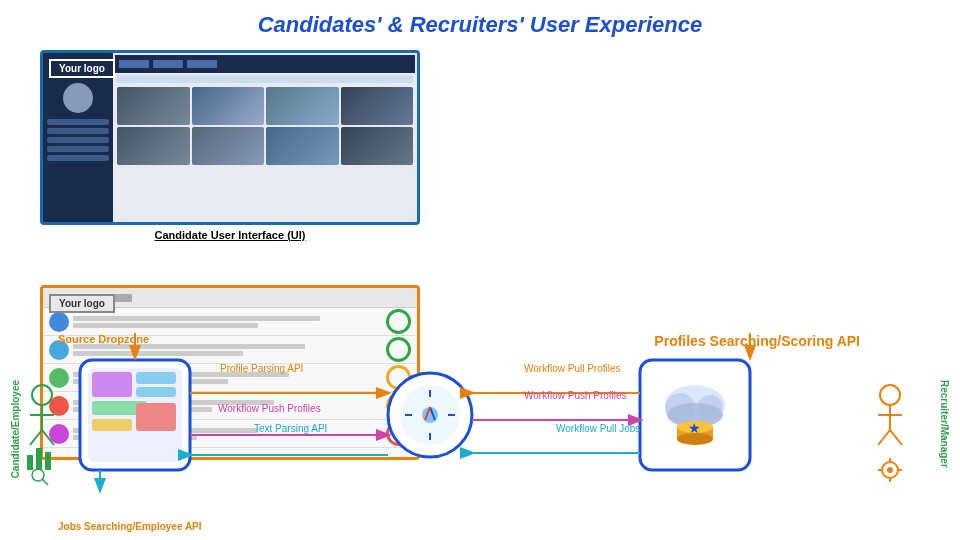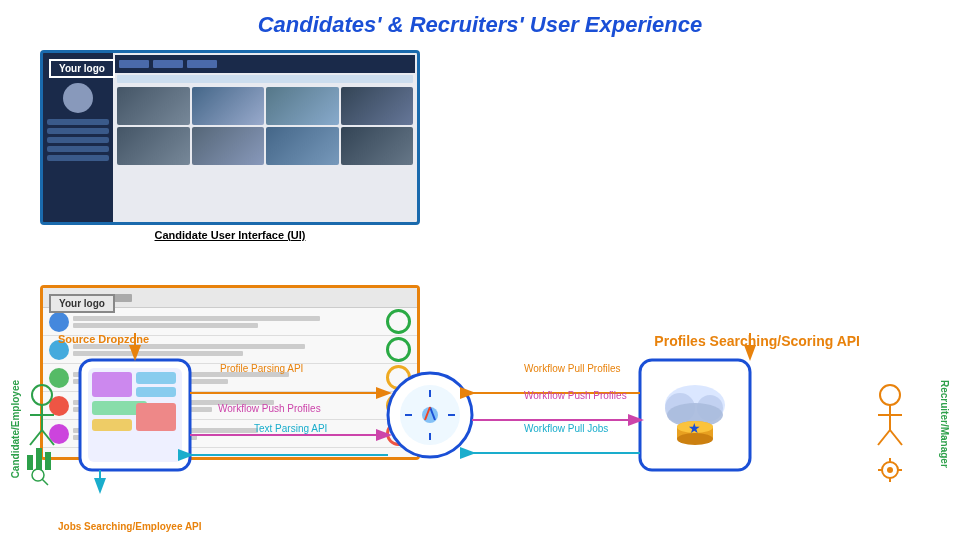--- a/index.html
+++ b/index.html
@@ -512,15 +512,15 @@
   <div class="arrow-label orange" style="left:220px;top:38px;">Profile Parsing API</div>
 
   <div class="arrow-label magenta" style="left:218px;top:78px;">Workflow Push Profiles</div>
 
   <div class="arrow-label teal" style="left:230px;top:98px;margin-left:24px;">Text Parsing API</div>
 
   <div class="arrow-label orange" style="left:524px;top:38px;">Workflow Pull Profiles</div>
 
   <div class="arrow-label magenta" style="left:524px;top:65px;">Workflow Push Profiles</div>
 
-  <div class="arrow-label teal" style="left:524px;top:98px;">Workflow Pull Jobs</div>
+  <div class="arrow-label teal" style="left:556px;top:98px;">Workflow Pull Jobs</div>
 
 </div>
 
 </body></html>

